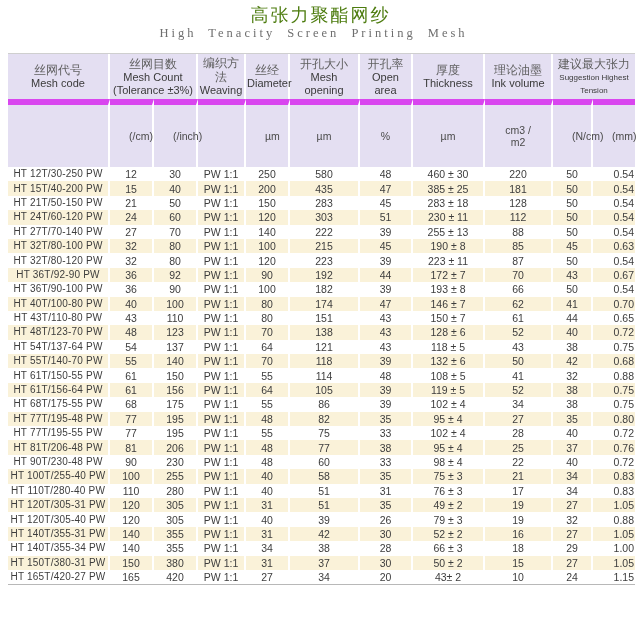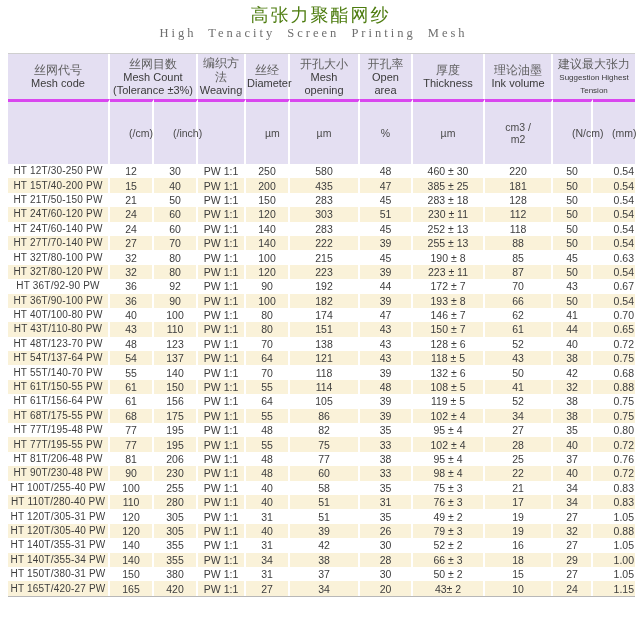--- a/index.html
+++ b/index.html
@@ -39,21 +39,21 @@
   .mesh-table col.c-ncm{width:40px;}
   .mesh-table col.c-mm{width:42px;}
   thead th{
     background:#e4dff2;
     font-weight:normal;text-align:center;vertical-align:middle;
     padding:2px 1px;
     border-right:2px solid #fff;
   }
   thead th:last-child{border-right:none;}
   thead tr.units-row th{
-    border-top:3px solid #d946ef;
+    border-top:6px solid #d946ef;
     height:18px;font-size:10.5px;color:#4a4a4a;padding:19px;
   }
   thead tr.main-row th{height:40px;}
   .h-cn{display:block;font-size:12px;color:#5f5f5f;line-height:14px;}
   .h-cn.underline{}
   .h-en{display:block;font-size:11px;color:#3a3a3a;line-height:13px;}
   .h-en.small{font-size:8px;letter-spacing:0;}
   .h-sub{display:block;font-size:11px;color:#3a3a3a;line-height:13px;}
   tbody td{
     height:14.4px;
@@ -188,33 +188,20 @@
         <td>PW 1:1</td>
         <td>120</td>
         <td>303</td>
         <td>51</td>
         <td>230 ± 11</td>
         <td>112</td>
         <td>50</td>
         <td>0.54</td>
       </tr>
       <tr>
-        <td class="code-cell">HT 24T/60-140 PW</td>
-        <td>24</td>
-        <td>60</td>
-        <td>PW 1:1</td>
-        <td>140</td>
-        <td>283</td>
-        <td>45</td>
-        <td>252 ± 13</td>
-        <td>118</td>
-        <td>50</td>
-        <td>0.54</td>
-      </tr>
-      <tr>
         <td class="code-cell">HT 27T/70-140 PW</td>
         <td>27</td>
         <td>70</td>
         <td>PW 1:1</td>
         <td>140</td>
         <td>222</td>
         <td>39</td>
         <td>255 ± 13</td>
         <td>88</td>
         <td>50</td>

